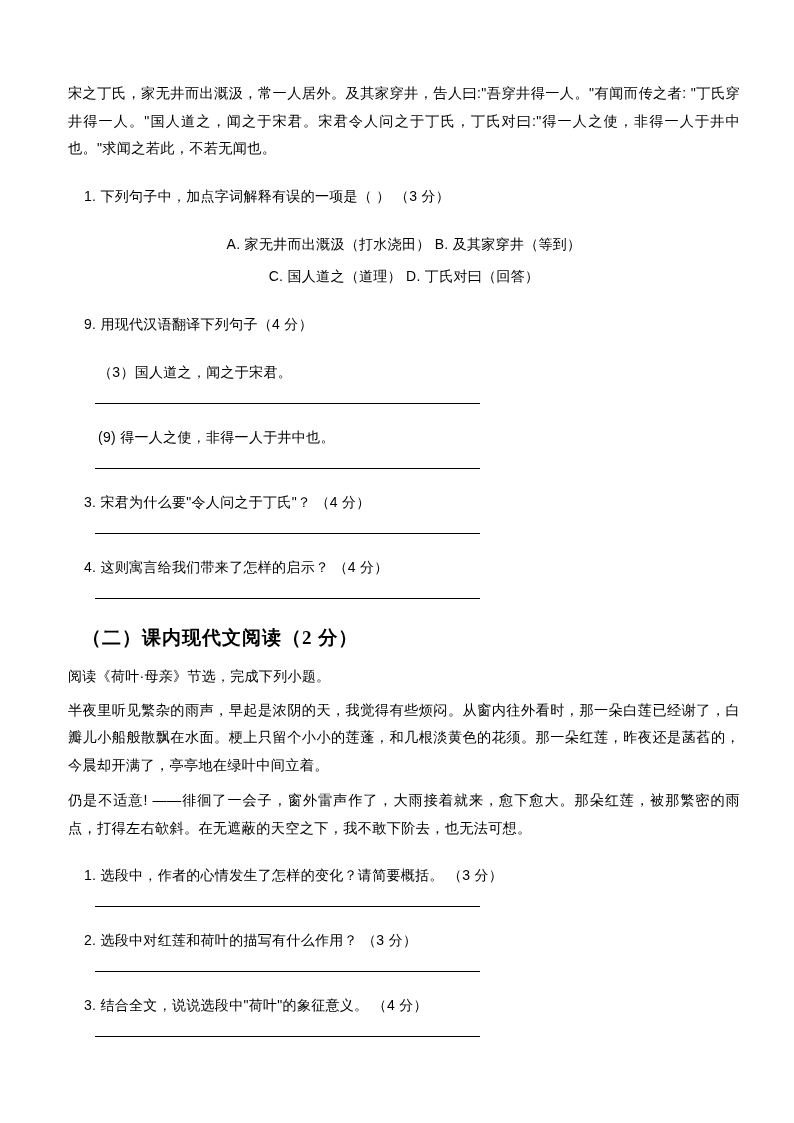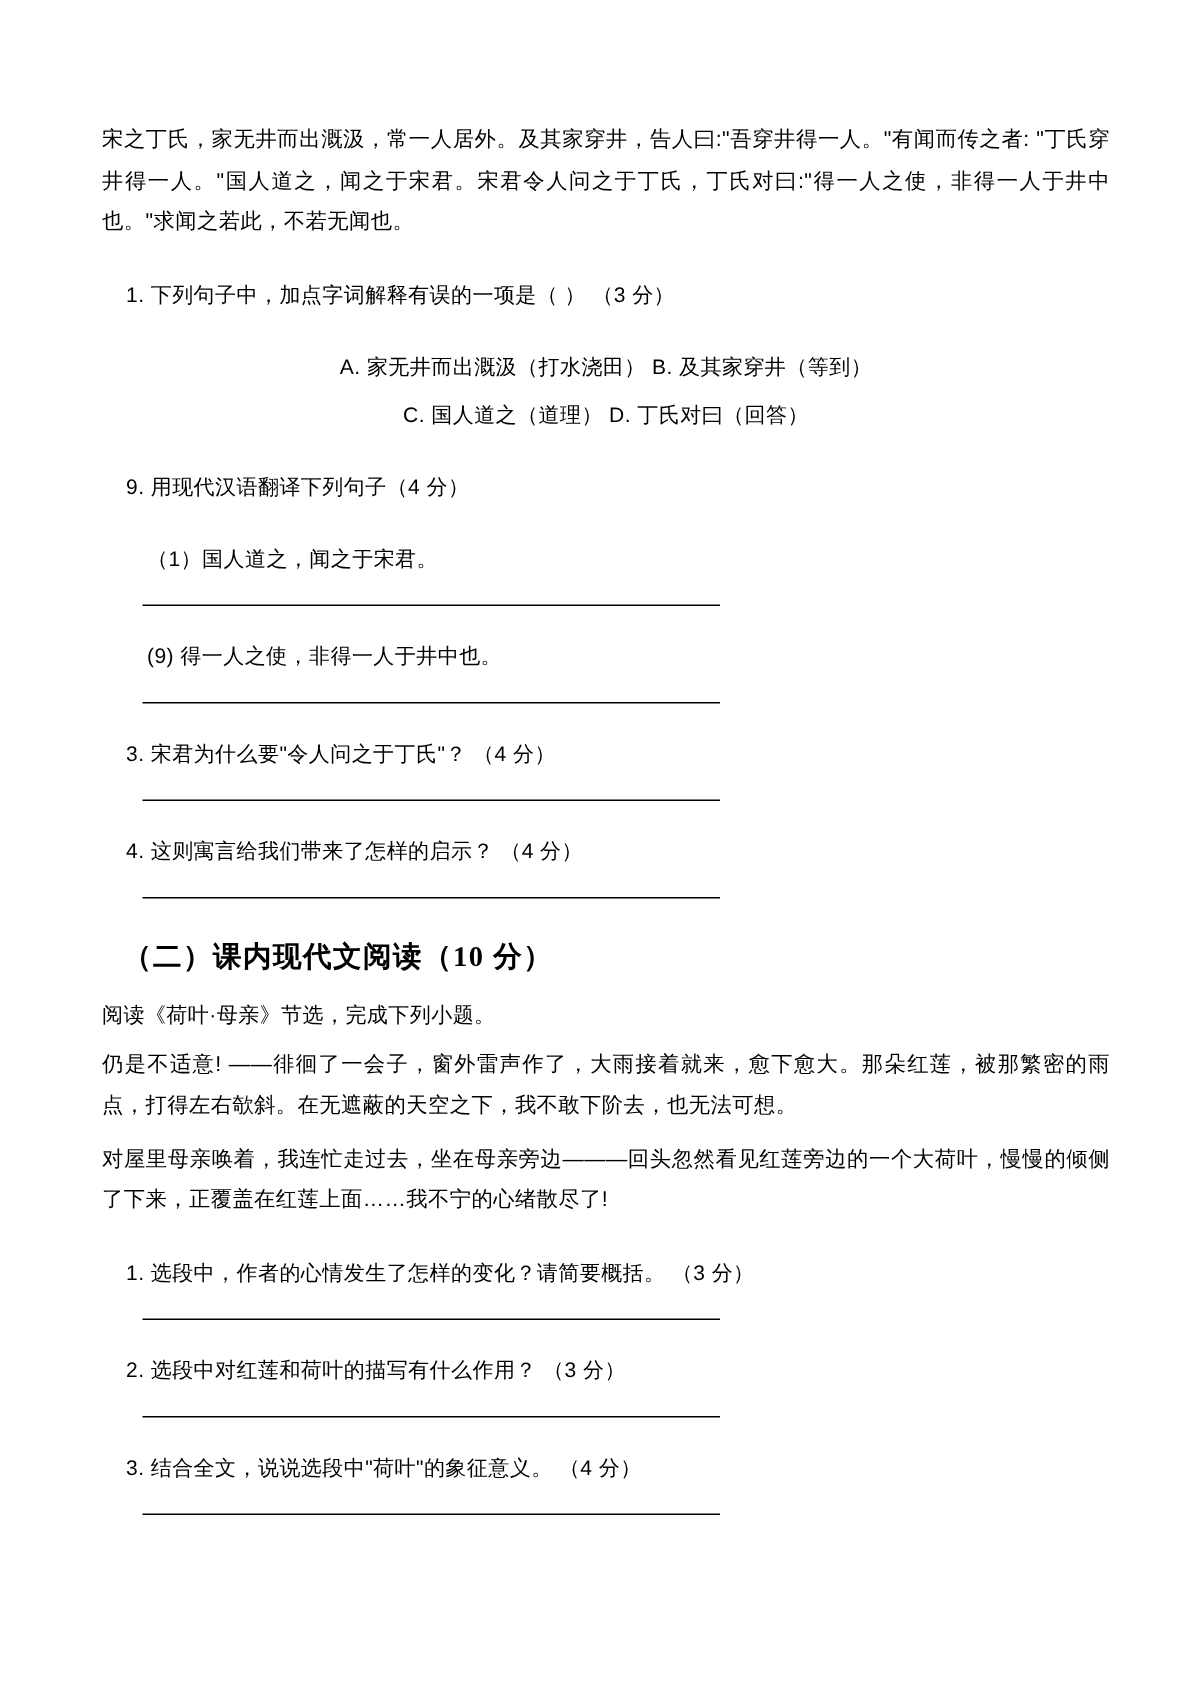--- a/index.html
+++ b/index.html
@@ -81,44 +81,44 @@
   <p class="passage passage-classical">宋之丁氏，家无井而出溉汲，常一人居外。及其家穿井，告人曰:"吾穿井得一人。"有闻而传之者: "丁氏穿井得一人。"国人道之，闻之于宋君。宋君令人问之于丁氏，丁氏对曰:"得一人之使，非得一人于井中也。"求闻之若此，不若无闻也。</p>
 
   <p class="q">1. 下列句子中，加点字词解释有误的一项是（ ） （3 分）</p>
 
   <p class="opt">A. 家无井而出溉汲（打水浇田） B. 及其家穿井（等到）</p>
 
   <p class="opt">C. 国人道之（道理） D. 丁氏对曰（回答）</p>
 
   <p class="q">9. 用现代汉语翻译下列句子（4 分）</p>
 
-  <p class="q q-indent">（1）国人道之，闻之于宋君。</p>
+  <p class="q q-indent">（3）国人道之，闻之于宋君。</p>
 
   <div class="answer-line"></div>
 
   <p class="q q-indent">(9) 得一人之使，非得一人于井中也。</p>
 
   <div class="answer-line"></div>
 
   <p class="q">3. 宋君为什么要"令人问之于丁氏"？ （4 分）</p>
 
   <div class="answer-line"></div>
 
   <p class="q">4. 这则寓言给我们带来了怎样的启示？ （4 分）</p>
 
   <div class="answer-line"></div>
 
-  <h2 class="section-heading">（二）课内现代文阅读（10 分）</h2>
+  <h2 class="section-heading">（二）课内现代文阅读（2 分）</h2>
 
   <p class="lead-in">阅读《荷叶·母亲》节选，完成下列小题。</p>
 
+  <p class="passage">半夜里听见繁杂的雨声，早起是浓阴的天，我觉得有些烦闷。从窗内往外看时，那一朵白莲已经谢了，白瓣儿小船般散飘在水面。梗上只留个小小的莲蓬，和几根淡黄色的花须。那一朵红莲，昨夜还是菡萏的，今晨却开满了，亭亭地在绿叶中间立着。</p>
 
   <p class="passage">仍是不适意! ——徘徊了一会子，窗外雷声作了，大雨接着就来，愈下愈大。那朵红莲，被那繁密的雨点，打得左右欹斜。在无遮蔽的天空之下，我不敢下阶去，也无法可想。</p>
 
-  <p class="passage">对屋里母亲唤着，我连忙走过去，坐在母亲旁边———回头忽然看见红莲旁边的一个大荷叶，慢慢的倾侧了下来，正覆盖在红莲上面……我不宁的心绪散尽了!</p>
 
   <p class="q">1. 选段中，作者的心情发生了怎样的变化？请简要概括。 （3 分）</p>
 
   <div class="answer-line"></div>
 
   <p class="q">2. 选段中对红莲和荷叶的描写有什么作用？ （3 分）</p>
 
   <div class="answer-line"></div>
 
   <p class="q">3. 结合全文，说说选段中"荷叶"的象征意义。 （4 分）</p>

